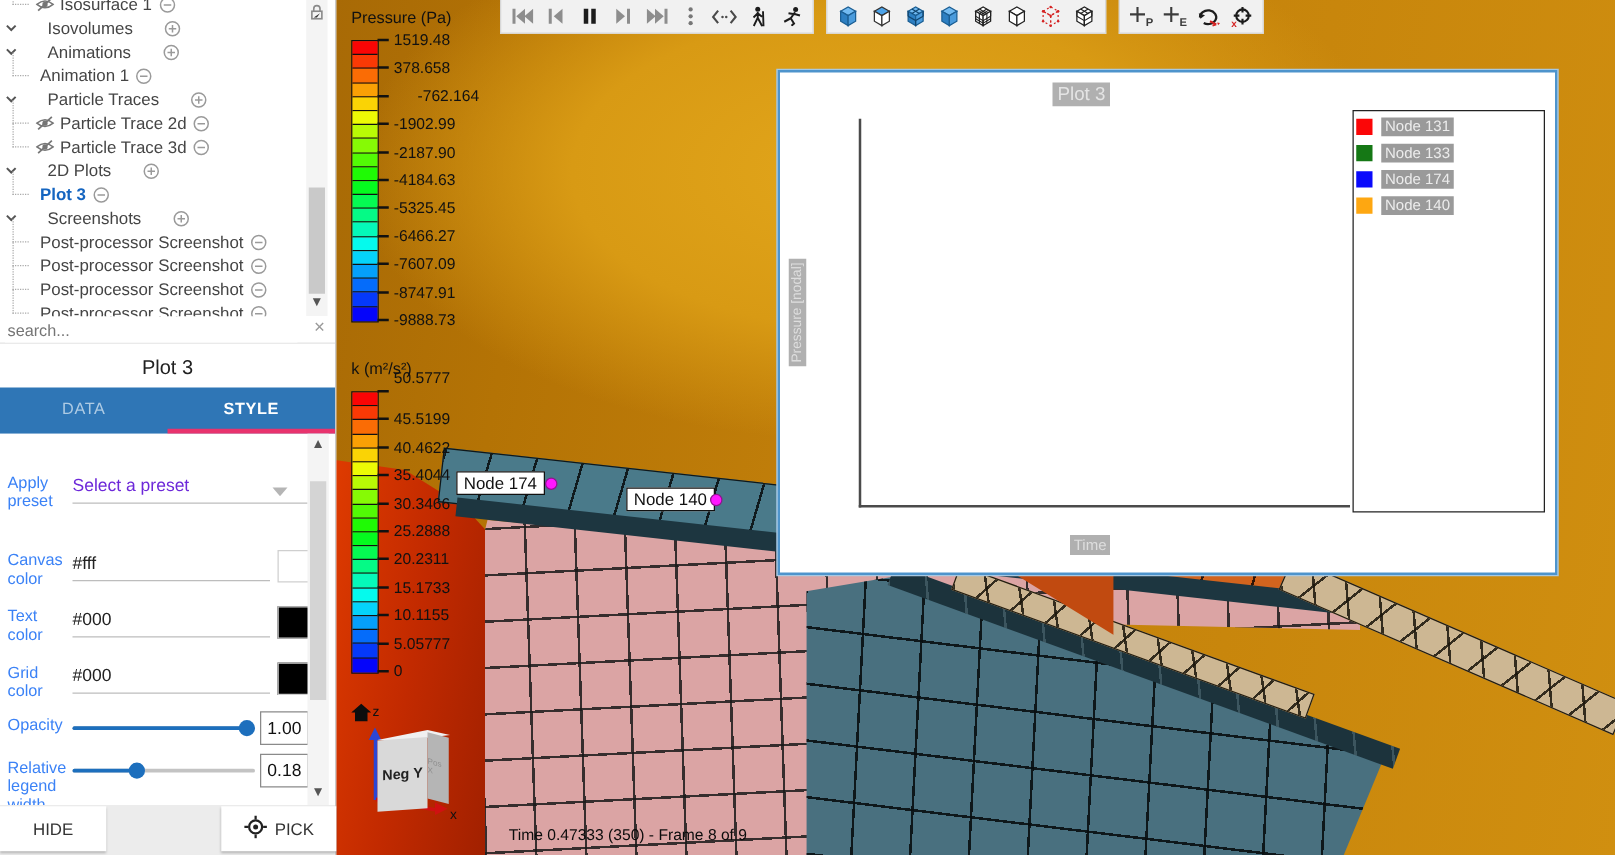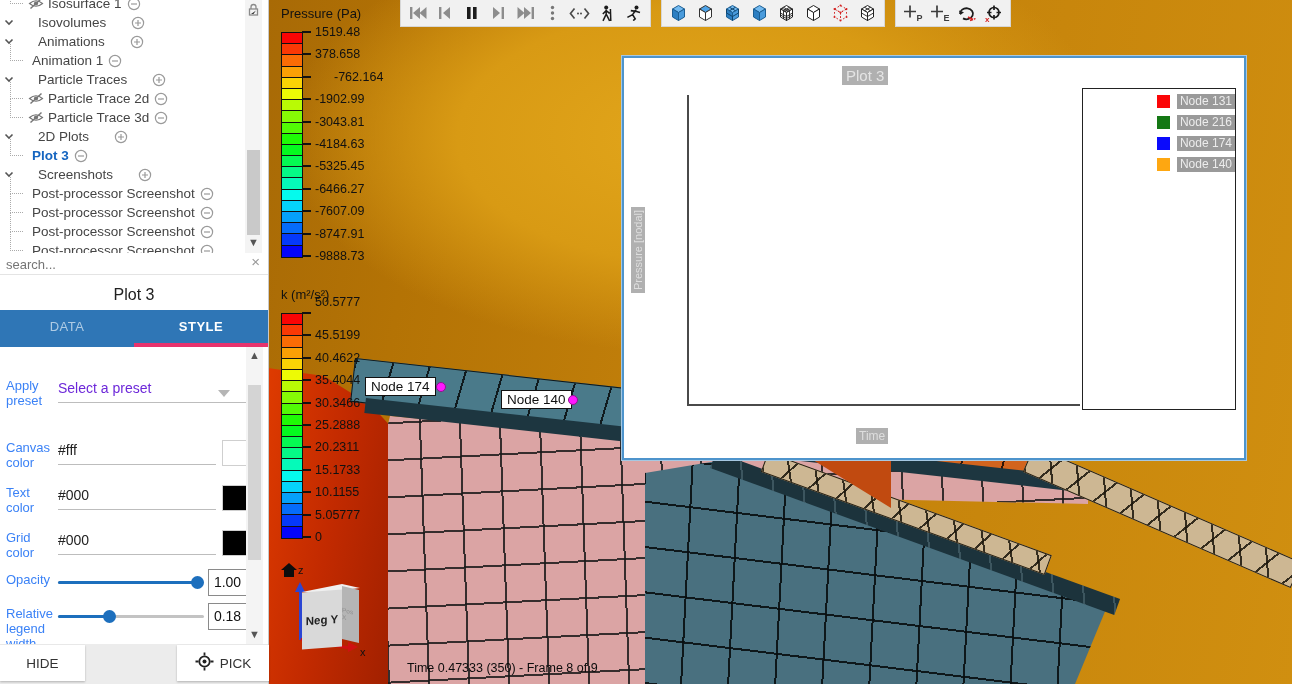--- a/index.html
+++ b/index.html
@@ -95,21 +95,21 @@
   .node-dot{position:absolute;width:8px;height:8px;border-radius:50%;background:#ff17ff;border:1px solid #90128f;z-index:25;}
   
   #plot-window{left:354px;top:56px;width:620px;height:400px;background:#fff;border:2px solid #4e94cc;box-shadow:0 0 0 1px #a6c8e2;z-index:50;}
   #pw-title{position:absolute;left:218px;top:8px;background:#b0b0b0;color:#e4e4e4;font-size:15px;padding:1px 4px;}
   #pw-yaxis{position:absolute;left:63px;top:37px;width:2px;height:311px;background:#4a4a4a;}
   #pw-xaxis{position:absolute;left:63px;top:346px;width:393px;height:2px;background:#4a4a4a;}
   #pw-ylabel{position:absolute;left:-46px;top:186px;width:120px;text-align:center;transform:rotate(-90deg);font-size:11px;}
   #pw-ylabel span,#pw-xlabel span{background:#b0b0b0;color:#dedede;padding:1px 3px;}
   #pw-xlabel{position:absolute;left:232px;top:371px;font-size:12px;}
   #pw-legend{position:absolute;left:458px;top:30px;width:152px;height:320px;border:1.5px solid #222;background:#fff;}
-  .pwl-row{display:flex;align-items:center;height:18px;margin:3px 0 0 17px;justify-content:flex-end;}
+  .pwl-row{display:flex;align-items:center;height:18px;margin:3px 0 0 2px;}
   .pwl-swatch{width:13px;height:13px;margin-right:7px;}
   .pwl-label{background:#9a9a9a;color:#ececec;font-size:12px;padding:0 3px;line-height:15px;}
   
   #nav{z-index:22;}
   #house{position:absolute;left:12px;top:562px;}
   #axis-z-lab{position:absolute;left:30px;top:564px;font-size:11px;color:#111;}
   #axis-z{position:absolute;left:31px;top:590px;width:3px;height:50px;background:#2b46d4;}
   #axis-z-head{position:absolute;left:27px;top:582px;width:0;height:0;border-left:5px solid transparent;border-right:5px solid transparent;border-bottom:10px solid #2b46d4;}
   #axis-x{position:absolute;left:33px;top:638px;width:48px;height:3px;background:#cf1111;transform:rotate(10deg);transform-origin:0 0;}
   #axis-x-head{position:absolute;left:80px;top:642px;width:0;height:0;border-top:5px solid transparent;border-bottom:5px solid transparent;border-left:10px solid #cf1111;}
@@ -324,21 +324,21 @@
         </div>
         <div class="ltick" style="left: 21px; top: 25px;"></div>
         <div class="ltlabel" style="left: 34px; top: 19px;">1519.48</div>
         <div class="ltick" style="left: 21px; top: 47.4px;"></div>
         <div class="ltlabel" style="left: 34px; top: 41.4px;">378.658</div>
         <div class="ltick" style="left: 21px; top: 69.8px;"></div>
         <div class="ltlabel" style="left: 34px; top: 63.8px; margin-left: 19px;">-762.164</div>
         <div class="ltick" style="left: 21px; top: 92.2px;"></div>
         <div class="ltlabel" style="left: 34px; top: 86.2px;">-1902.99</div>
         <div class="ltick" style="left: 21px; top: 114.6px;"></div>
-        <div class="ltlabel" style="left: 34px; top: 108.6px;">-3043.81</div>
+        <div class="ltlabel" style="left: 34px; top: 108.6px;">-2187.90</div>
         <div class="ltick" style="left: 21px; top: 137px;"></div>
         <div class="ltlabel" style="left: 34px; top: 131px;">-4184.63</div>
         <div class="ltick" style="left: 21px; top: 159.4px;"></div>
         <div class="ltlabel" style="left: 34px; top: 153.4px;">-5325.45</div>
         <div class="ltick" style="left: 21px; top: 181.8px;"></div>
         <div class="ltlabel" style="left: 34px; top: 175.8px;">-6466.27</div>
         <div class="ltick" style="left: 21px; top: 204.2px;"></div>
         <div class="ltlabel" style="left: 34px; top: 198.2px;">-7607.09</div>
         <div class="ltick" style="left: 21px; top: 226.6px;"></div>
         <div class="ltlabel" style="left: 34px; top: 220.6px;">-8747.91</div>
@@ -406,21 +406,21 @@
       <div id="pw-xaxis"></div>
       <div id="pw-ylabel"><span>Pressure [nodal]</span></div>
       <div id="pw-xlabel"><span>Time</span></div>
       <div id="pw-legend">
           <div class="pwl-row">
             <div class="pwl-swatch" style="background: rgb(251, 6, 7);"></div>
             <div class="pwl-label">Node 131</div>
           </div>
           <div class="pwl-row">
             <div class="pwl-swatch" style="background: rgb(21, 120, 21);"></div>
-            <div class="pwl-label">Node 216</div>
+            <div class="pwl-label">Node 133</div>
           </div>
           <div class="pwl-row">
             <div class="pwl-swatch" style="background: rgb(10, 10, 252);"></div>
             <div class="pwl-label">Node 174</div>
           </div>
           <div class="pwl-row">
             <div class="pwl-swatch" style="background: rgb(254, 167, 17);"></div>
             <div class="pwl-label">Node 140</div>
           </div>
         </div>

